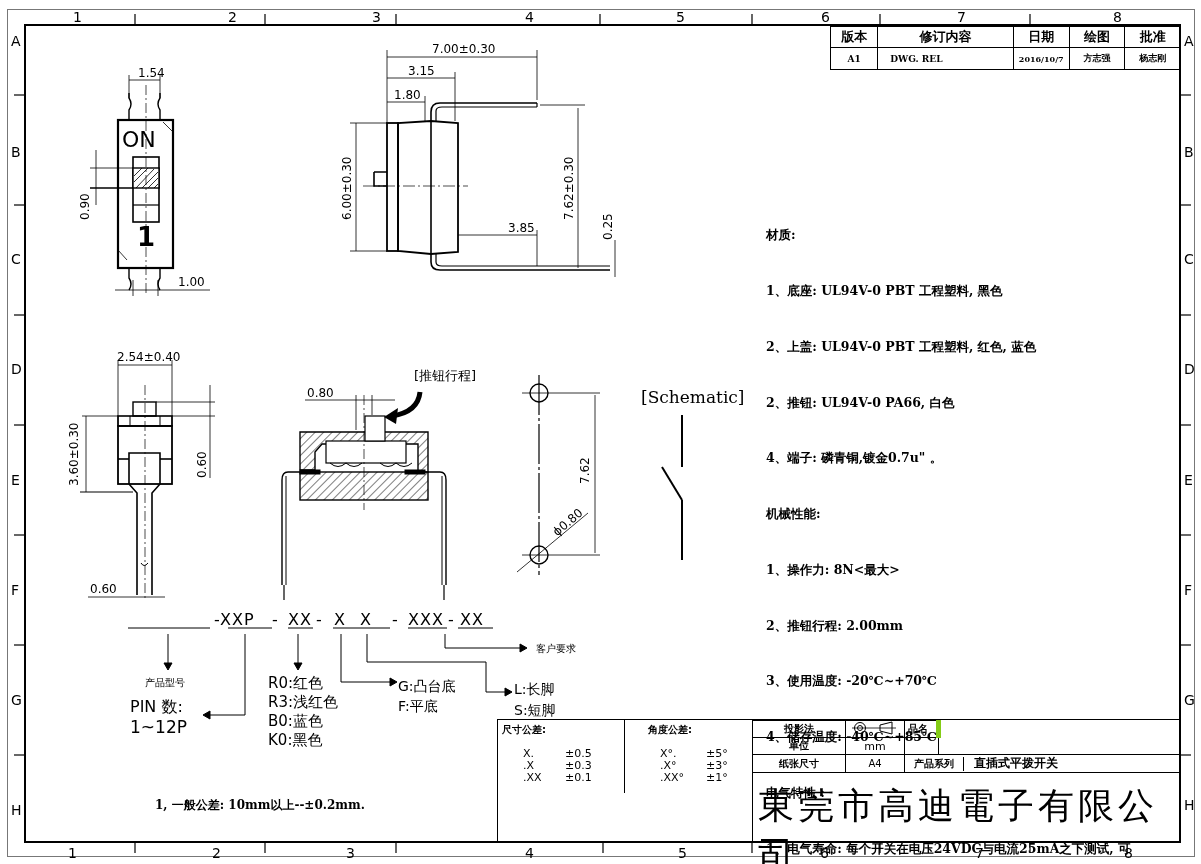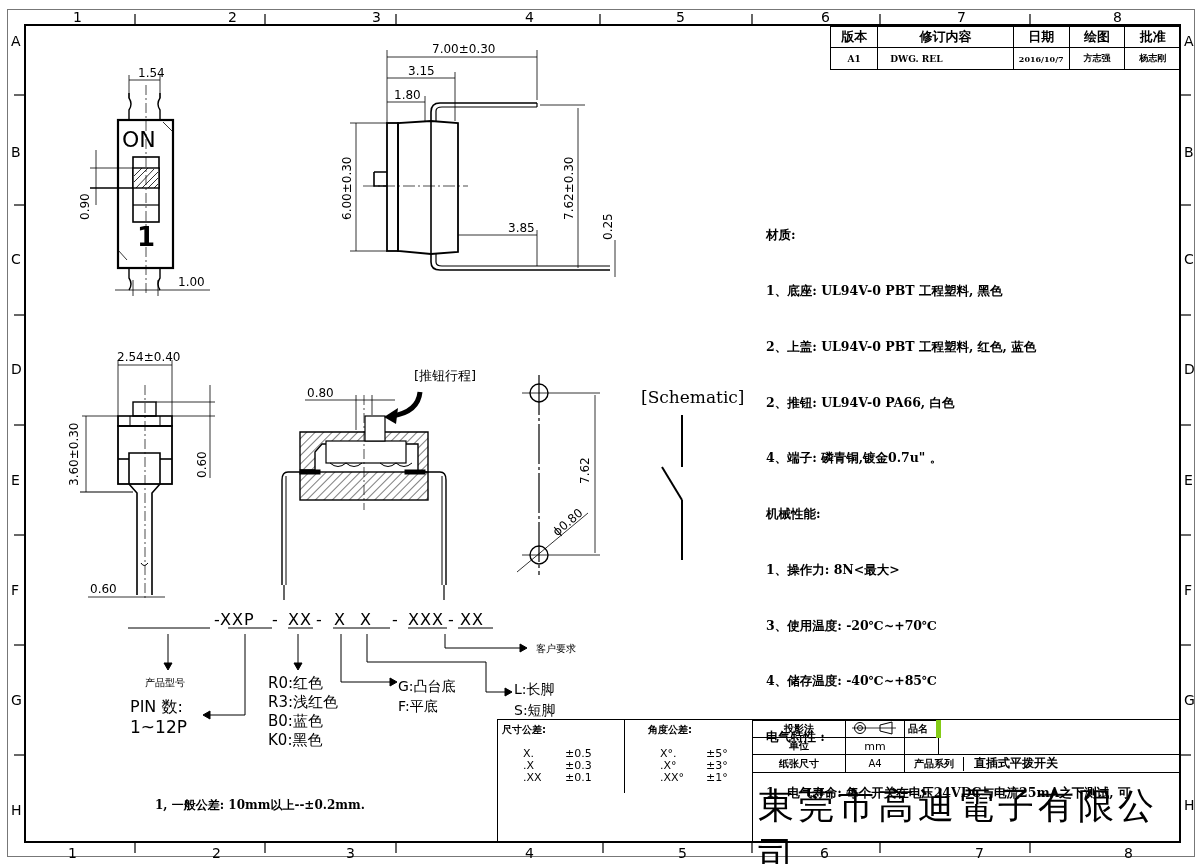--- a/index.html
+++ b/index.html
@@ -338,20 +338,21 @@
 <span class="abs small" style="left:536px;top:642px;">客户要求</span>
 
 <div class="spec" style="left:766px;top:189px;">
   <div>材质:</div>
   <div>1、底座: UL94V-0 PBT 工程塑料, 黑色</div>
   <div>2、上盖: UL94V-0 PBT 工程塑料, 红色, 蓝色</div>
   <div>2、推钮: UL94V-0 PA66, 白色</div>
   <div>4、端子: 磷青铜,镀金0.7u" 。</div>
   <div>机械性能:</div>
   <div>1、操作力: 8N&lt;最大&gt;</div>
+  <div>2、推钮行程: 2.00mm</div>
   <div>3、使用温度: -20℃~+70℃</div>
   <div>4、储存温度: -40℃~+85℃</div>
   <div>电气特性 :</div>
   <div>1、电气寿命: 每个开关在电压24VDC与电流25mA之下测试, 可</div>
   
   
   
   
   
   

